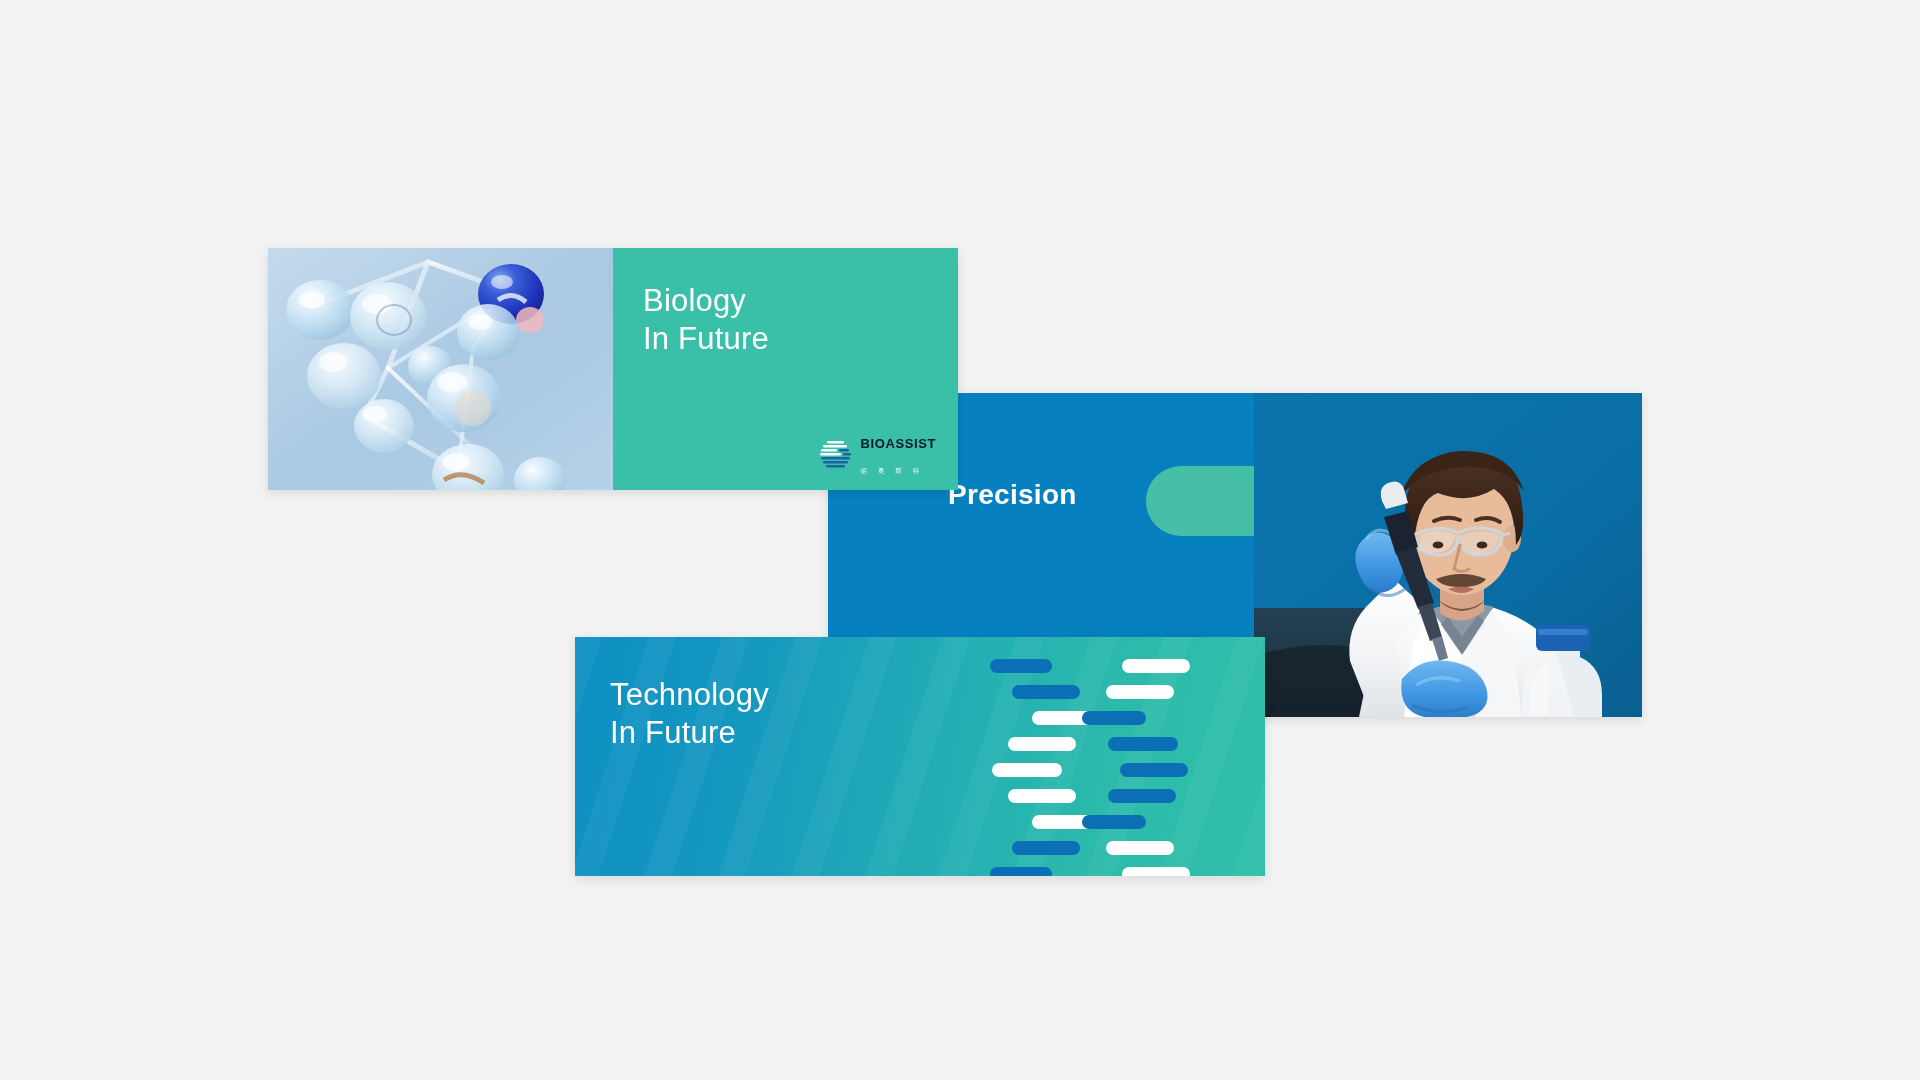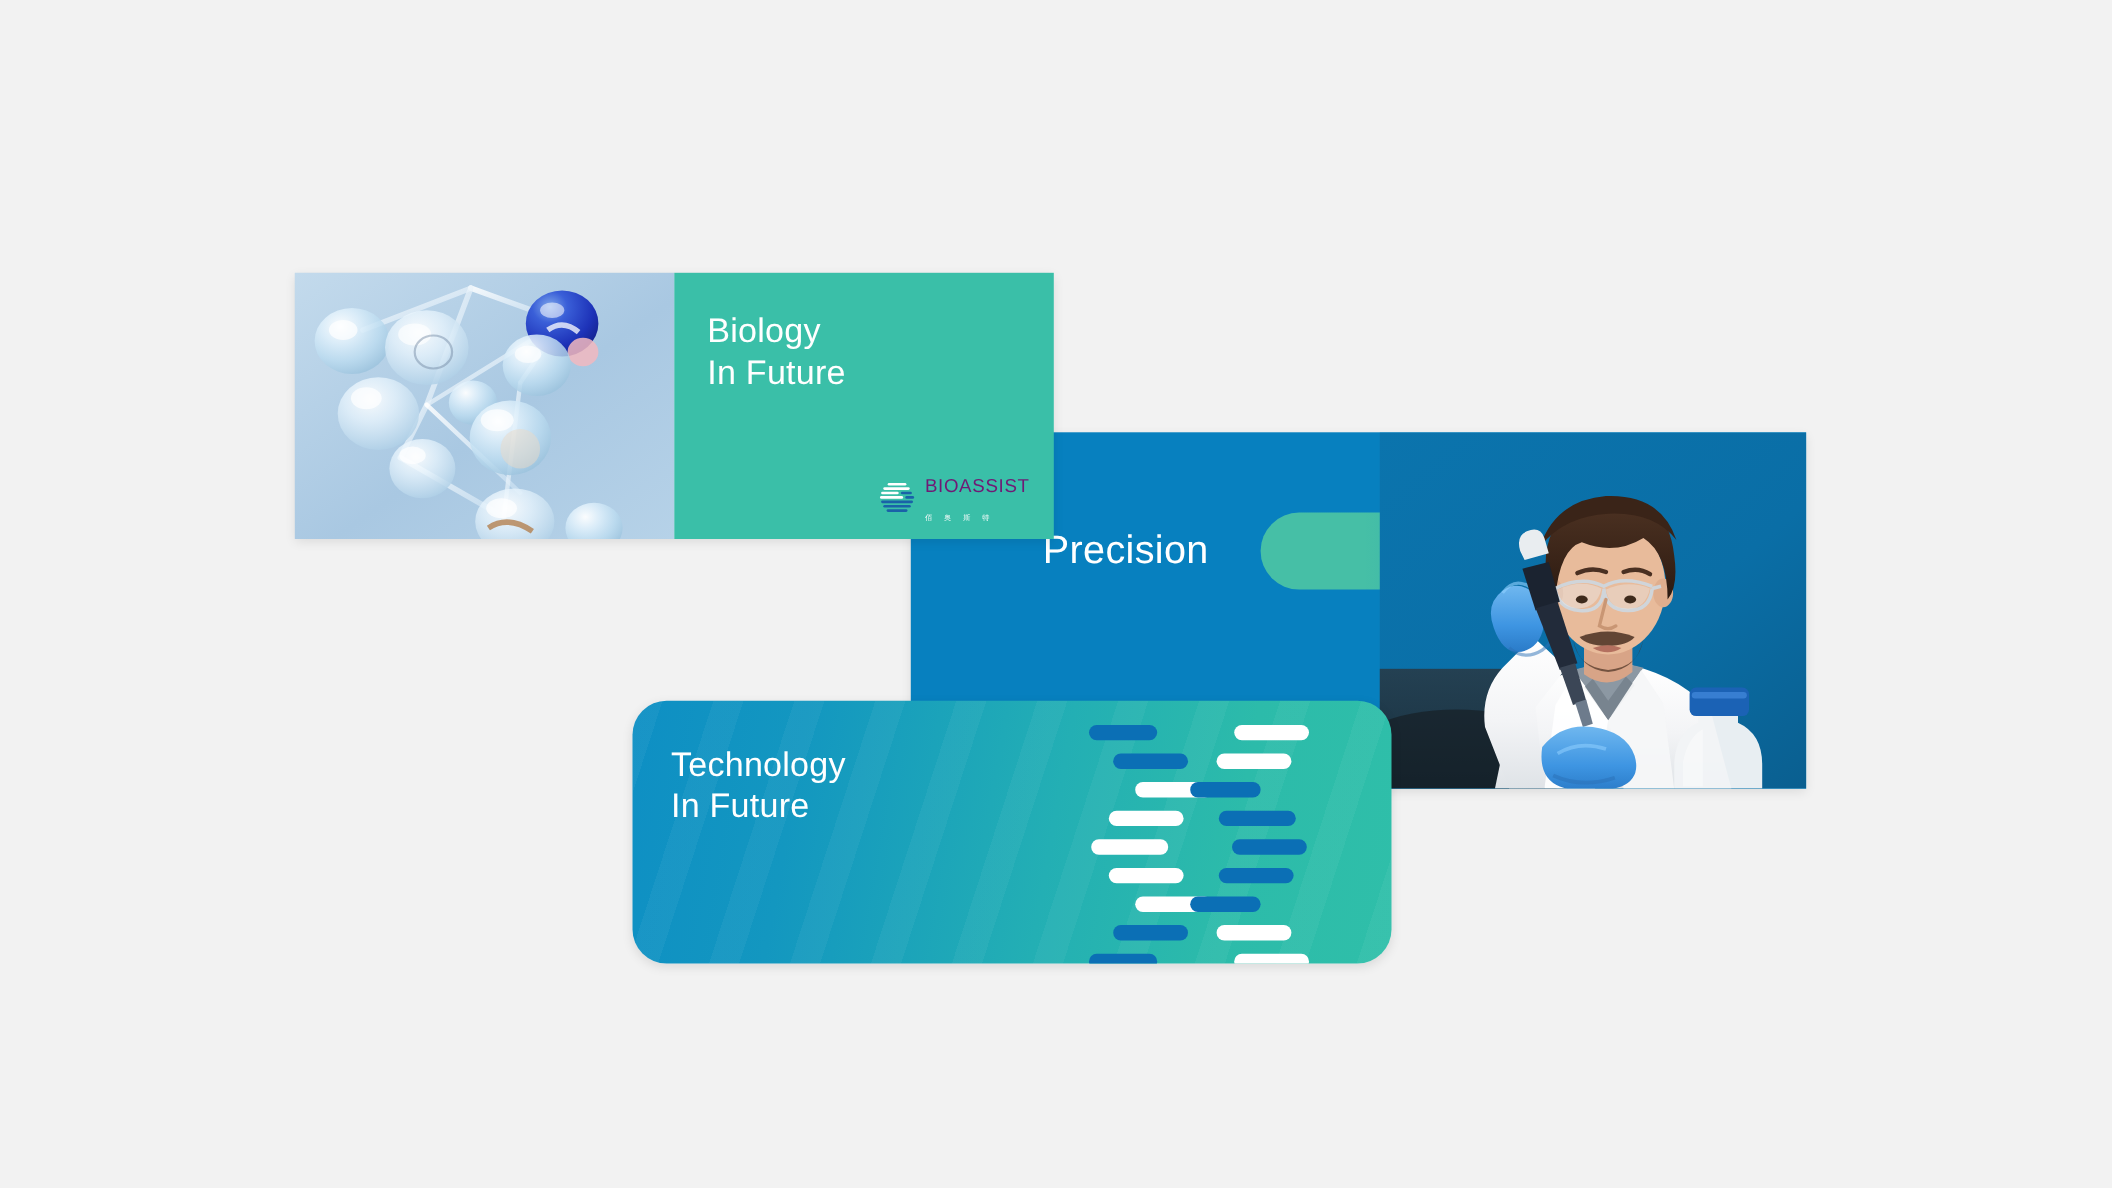--- a/index.html
+++ b/index.html
@@ -45,21 +45,21 @@
 
   
   .logo {
     position: absolute;
     right: 22px; bottom: 16px;
     display: flex; align-items: center; gap: 8px;
   }
   .logo-mark { width: 34px; height: 30px; flex: none; }
   .logo-text { display: flex; flex-direction: column; align-items: stretch; }
   .logo-word {
-    color: #701a75; font-size: 17px; font-weight: 400;
+    color: #0f172a; font-size: 13px; font-weight: 700;
     letter-spacing: .6px; line-height: 1;
   }
   .logo-cn {
     color: #ffffff; font-size: 6.5px; letter-spacing: 4.4px;
     line-height: 1; margin-top: 18px; opacity:.95;
     font-family: "DejaVu Sans", sans-serif;
   }
 
   
   .card-precision {
@@ -80,41 +80,40 @@
   .prec-pill {
     position: absolute;
     left: 318px; top: 73px;
     width: 430px; height: 70px;
     border-radius: 35px;
     background: linear-gradient(90deg, #46BFA6 0%, #46BFA6 22%, rgba(70,191,166,.55) 62%, rgba(70,191,166,0) 100%);
   }
   .prec-title {
     position: absolute;
     left: 120px; top: 86px;
-    color: #ffffff; font-size: 36px; font-weight: 400;
+    color: #ffffff; font-size: 28px; font-weight: 700;
     letter-spacing: .3px;
   }
   .prec-photo {
     position: absolute;
     right: 0; top: 0;
     width: 388px; height: 100%;
     overflow: hidden;
   }
   .prec-photo svg { width:100%; height:100%; display:block; }
 
   
   .card-technology {
     position: absolute;
     left: 575px; top: 637px;
     width: 690px; height: 239px;
     background: linear-gradient(100deg,#0E8FC4 0%, #1397C0 22%, #23AFB4 55%, #2CBBAA 78%, #2FBFA9 100%);
     overflow: hidden;
     box-shadow: 0 3px 10px rgba(0,0,0,0.10);
     z-index: 4;
-    border-radius: 31px;
   }
   .tech-sheen {
     position:absolute; inset:0;
     background: repeating-linear-gradient(108deg, rgba(255,255,255,0.045) 0px, rgba(255,255,255,0.045) 26px, rgba(255,255,255,0) 26px, rgba(255,255,255,0) 70px);
     pointer-events:none;
   }
   .tech-title {
     position: absolute; left: 35px; top: 39px;
     color: #ffffff; font-size: 31px; font-weight: 300;
     line-height: 1.22; letter-spacing: .2px; white-space: pre-line;

